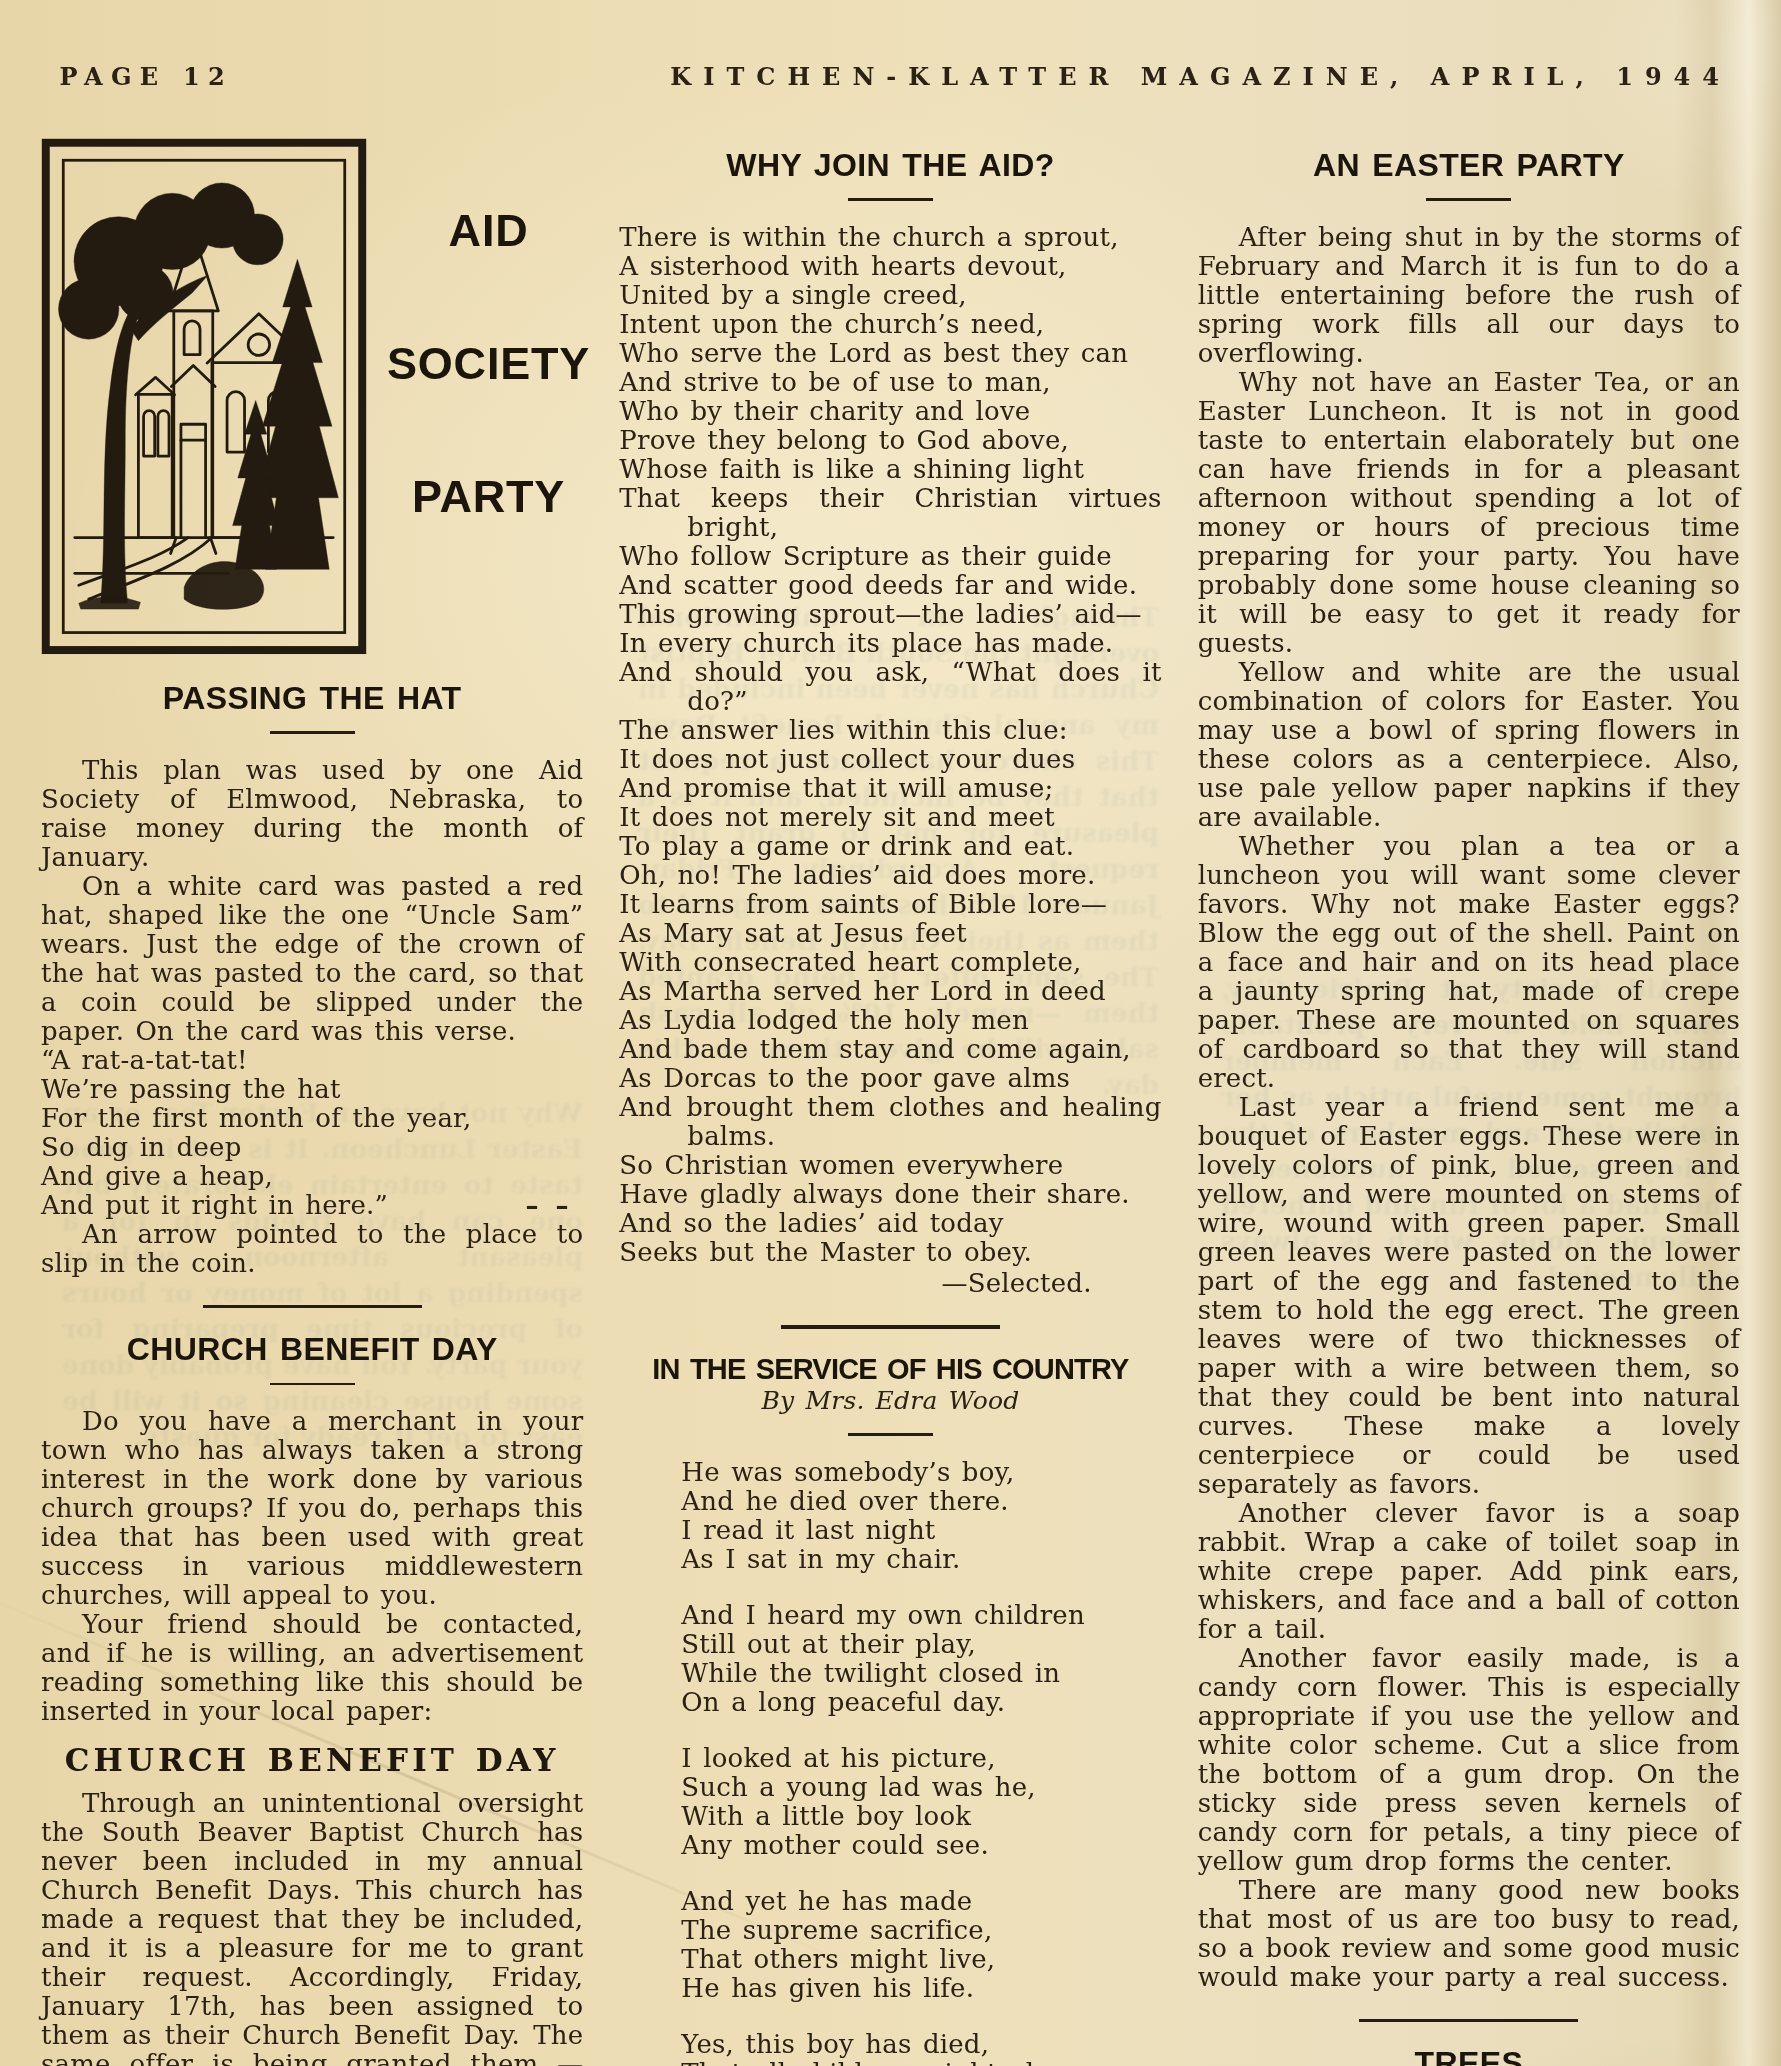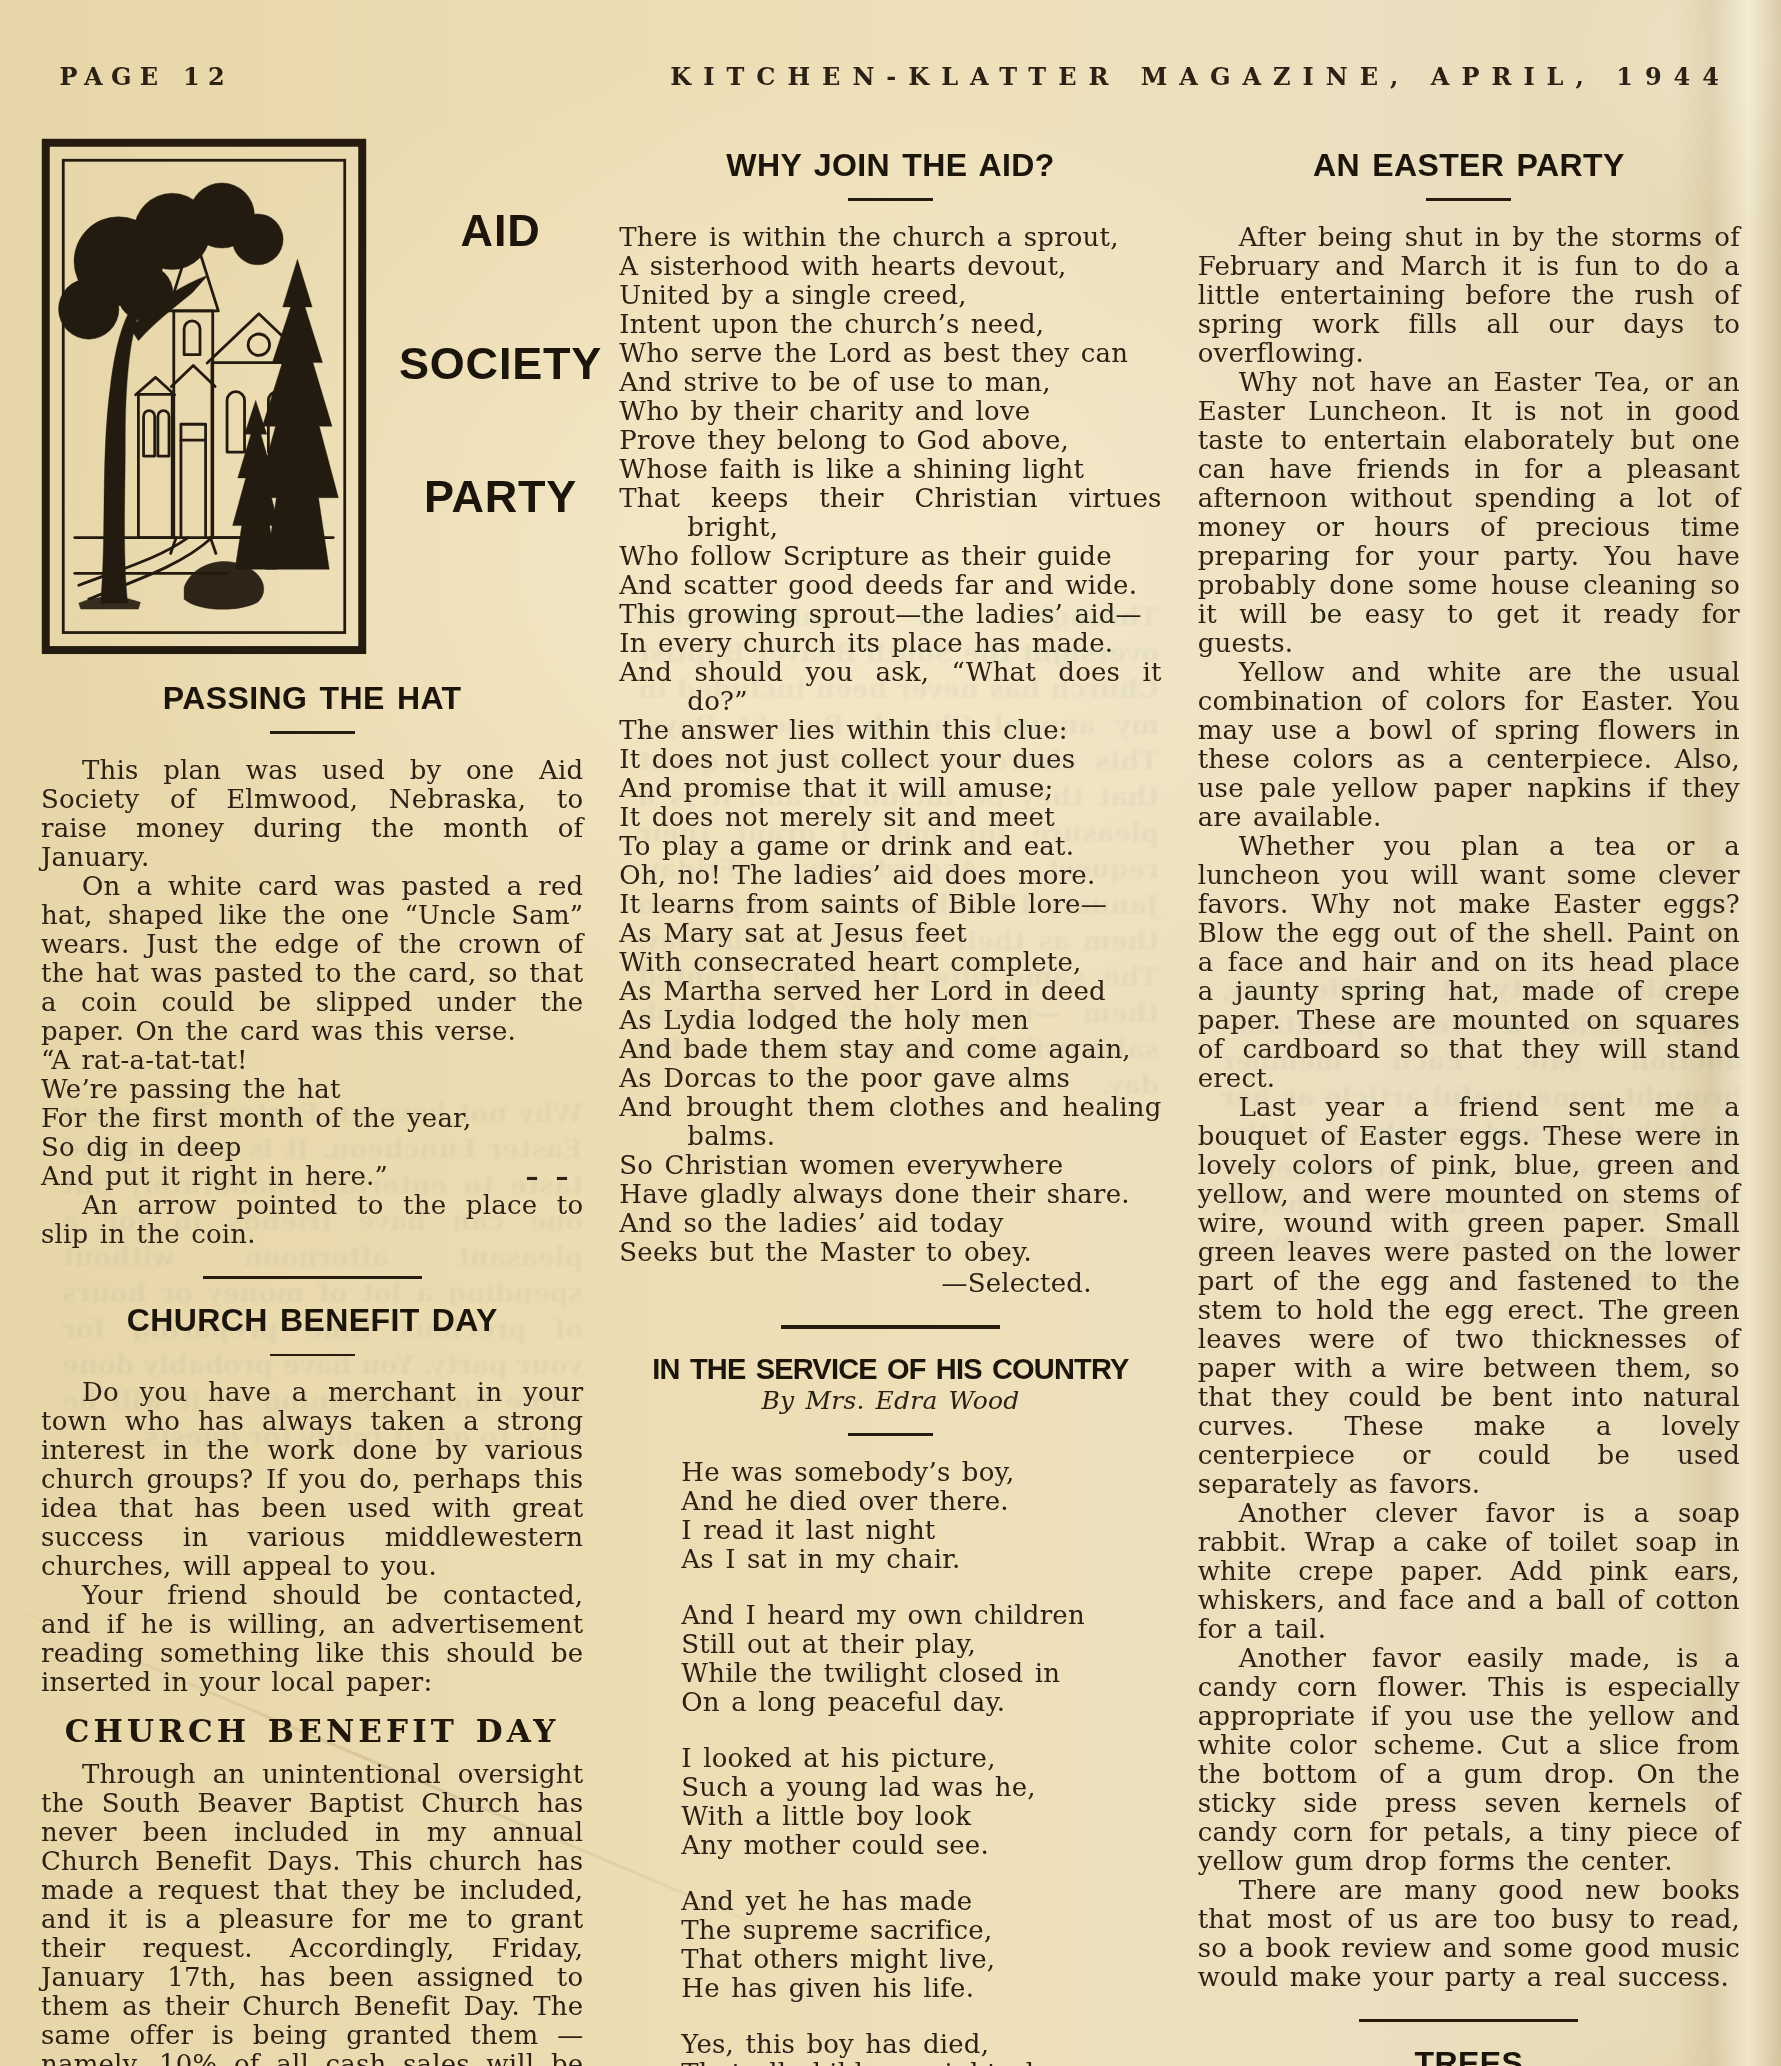--- a/index.html
+++ b/index.html
@@ -34,21 +34,21 @@
   .columns{position:relative;z-index:1;display:flex;gap:36px;margin:39px 41px 0;align-items:flex-start;}
   .col{flex:1 1 0;min-width:0;}
   .body-text{font-size:26px;line-height:29px;text-align:justify;letter-spacing:0.2px;word-spacing:2.9px;}
   .para{margin:0;text-indent:41px;}
   .sec-title{font-family:"Liberation Sans","DejaVu Sans",sans-serif;font-weight:bold;
     font-size:32px;line-height:1.05;text-align:center;letter-spacing:0.4px;color:#1c150c;margin:10.7px 0 0;}
   .sec-title.tight{font-size:29px;letter-spacing:-0.8px;}
   .rule-short{width:85px;height:2.9px;background:#261d10;margin:15.7px auto 22px;}
   .rule-med{width:219px;height:3.3px;background:#261d10;margin:27px auto 25px;}
   
-  .feature{display:flex;gap:32px;margin-bottom:27px;}
+  .feature{display:flex;gap:20px;margin-bottom:27px;}
   .illus-frame{flex:0 0 auto;width:326px;}
   .illus-frame svg{display:block;width:100%;height:auto;}
   .feature-title{flex:1;display:flex;flex-direction:column;justify-content:space-between;
     padding:70px 0 136px;text-align:center;
     font-family:"Liberation Sans","DejaVu Sans",sans-serif;font-weight:bold;font-size:45px;line-height:1;
     color:#1c150c;letter-spacing:0.8px;}
   .verse{margin-top:0;}
   .verse-line{text-indent:0;}
   .verse-dash{text-align:right;margin-top:-29px;padding-right:12.4px;font-weight:bold;letter-spacing:2.5px;}
   .serif-subhead{font-weight:bold;font-size:31px;letter-spacing:4.1px;text-align:center;margin:20px 0 14px;color:#20180c;}
@@ -139,20 +139,21 @@
 
       <div>
           <p class="para">This plan was used by one Aid Society of Elmwood, Nebraska, to raise money during the month of January.</p>
           <p class="para">On a white card was pasted a red hat, shaped like the one “Uncle Sam” wears.  Just the edge of the crown of the hat was pasted to the card, so that a coin could be slipped under the paper.  On the card was this verse.</p>
         </div>
       <div class="verse">
           <div class="verse-line">“A rat-a-tat-tat!</div>
           <div class="verse-line">We’re passing the hat</div>
           <div class="verse-line">For the first month of the year,</div>
           <div class="verse-line">So dig in deep</div>
+          <div class="verse-line">And give a heap,</div>
           <div class="verse-line">And put it right in here.”</div>
         </div>
       <div class="verse-dash">– –</div>
       <p class="para">An arrow pointed to the place to slip in the coin.</p>
 
       <div class="rule-med"></div>
       <h2 class="sec-title">CHURCH BENEFIT DAY</h2>
       <div class="rule-short"></div>
 
       <div>

